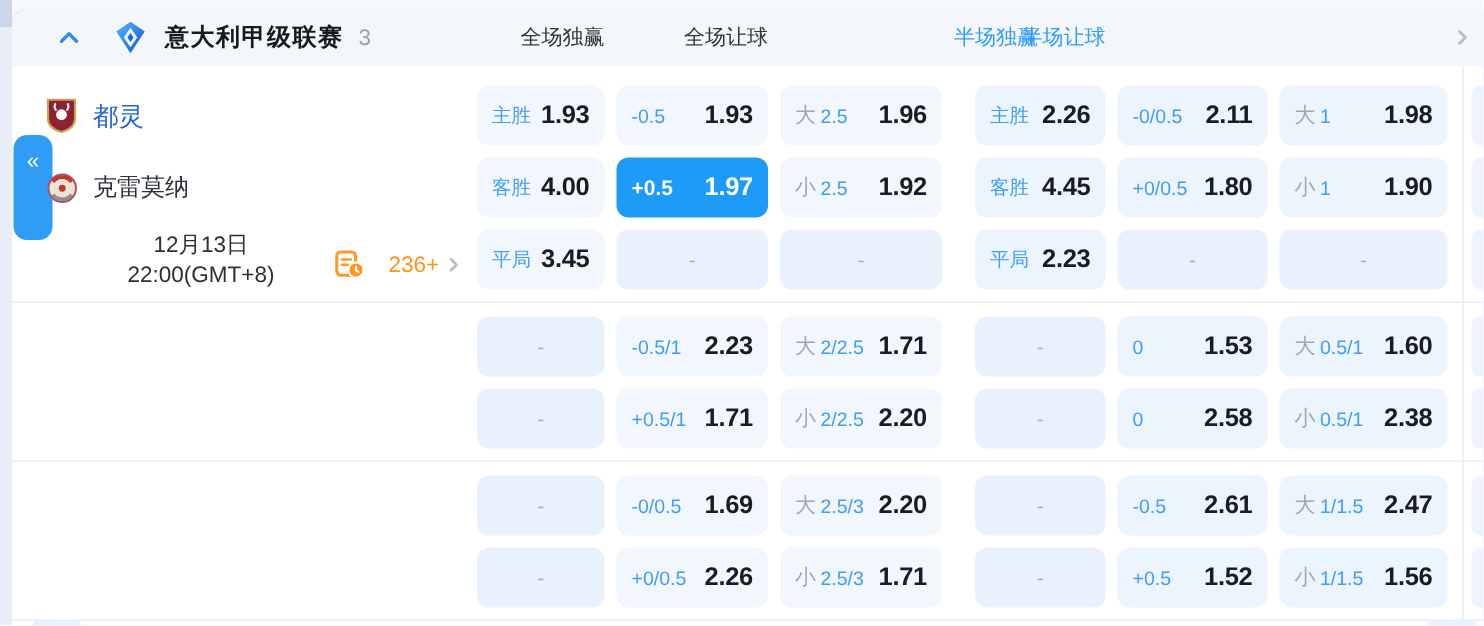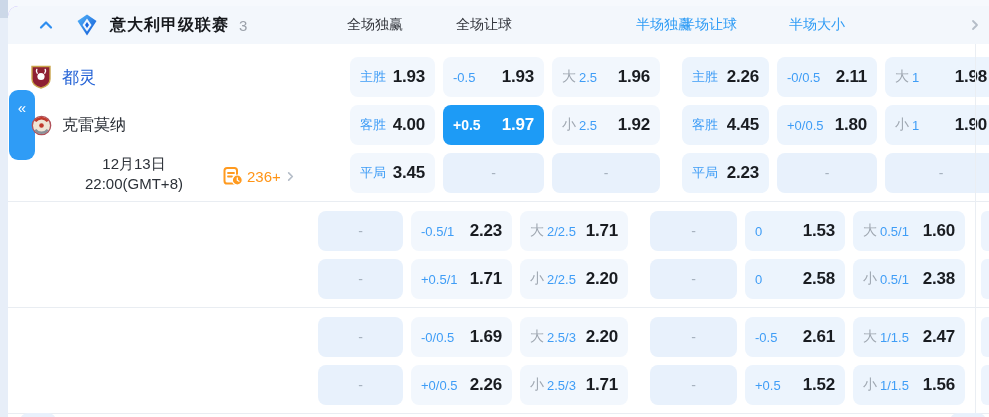--- a/index.html
+++ b/index.html
@@ -25,21 +25,21 @@
   .chev-up{display:flex;width:16px;height:16px;cursor:pointer;}
   .league-logo{display:flex;width:22px;height:22px;margin-left:22px;}
   .league-title{margin-left:12px;font-size:16px;font-weight:700;color:#17191d;letter-spacing:1px;white-space:nowrap;}
   .league-count{margin-left:10px;font-size:15px;color:#9ba1aa;}
   .hcol{text-align:right;font-size:14px;color:#33363d;white-space:nowrap;}
   .hcol.half{color:#2f9cf5;}
   .header-more{position:absolute;right:8px;top:50%;transform:translateY(-50%);display:flex;cursor:pointer;}
   
   .content{position:absolute;top:38px;left:0;right:0;bottom:0;background:#fff;}
   .vline{position:absolute;left:967px;top:0;height:369px;width:1px;background:#eaeef3;}
-  .group.first{padding-top:13px;padding-left:32px;}
+  .group.first{padding-top:13px;}
   .group{padding-top:9px;}
   .row{
     display:grid;grid-template-columns:302px 85px 101px 108px 6px 87px 100px 112px;
     column-gap:8px;height:40px;margin-bottom:8px;position:relative;
   }
   .divider{height:1px;background:#e9edf2;}
   .cell{
     background:#f2f7fd;border-radius:8px;display:flex;align-items:center;
     font-size:13px;padding:0 10px;cursor:pointer;overflow:hidden;white-space:nowrap;
   }
@@ -65,21 +65,21 @@
   .team{position:absolute;left:22px;display:flex;align-items:center;gap:10px;height:40px;cursor:pointer;}
   .team.home{top:13px;}
   .team.away{top:61px;}
   .badge{display:flex;width:22px;height:24px;align-items:center;justify-content:center;}
   .tname{white-space:nowrap;}
   .team.home .tname{color:#2563d6;font-weight:400;font-size:17px;}
   .team.away .tname{color:#2c3138;font-size:16px;}
   .datetime{position:absolute;top:110px;left:38px;width:176px;text-align:center;
     font-size:15px;line-height:20px;color:#2c3138;}
   .more{position:absolute;top:120px;left:215px;height:24px;display:flex;align-items:center;gap:4px;cursor:pointer;}
-  .more-text{color:#ff9416;font-size:15px;}
+  .more-text{color:#ff9416;font-size:15px;margin-left:12px;}
 </style>
 </head>
 <body>
 
 <div class="page">
   <div class="page-strip">
     <div class="scroll-thumb"></div>
   </div>
 
   <div class="card">
@@ -105,21 +105,20 @@
           </svg>
         </span>
         <span class="league-title">意大利甲级联赛</span>
         <span class="league-count">3</span>
       </div>
       <div class="hcol">全场独赢</div>
       <div class="hcol">全场让球</div>
       <div></div>
       <div class="hcol half">半场独赢</div>
       <div class="hcol half">半场让球</div>
-      <div class="hcol half">半场大小</div>
       <span class="header-more">
         <svg width="12" height="12" viewBox="0 0 12 12">
             <path d="M4 2l4 4-4 4" stroke="#b5bdc8" stroke-width="1.8" fill="none" stroke-linecap="round" stroke-linejoin="round"></path>
           </svg>
       </span>
     </div>
 
     <div class="content">
       <div>
           <div class="group first">

